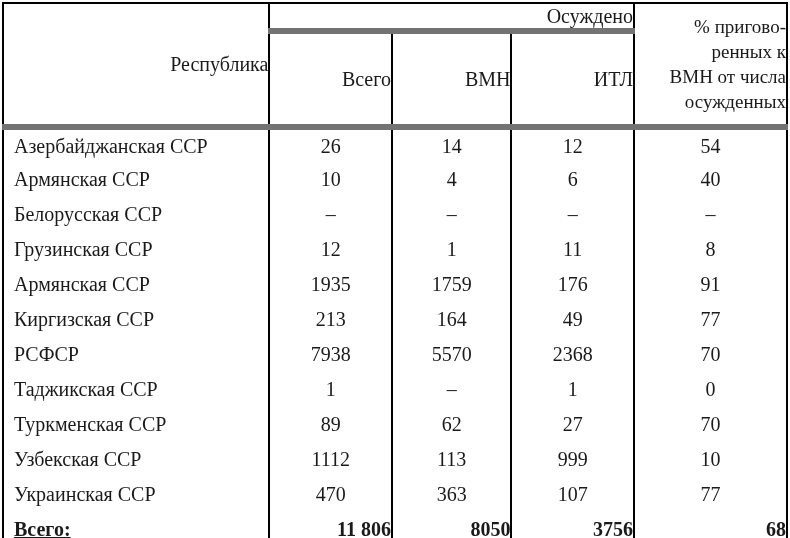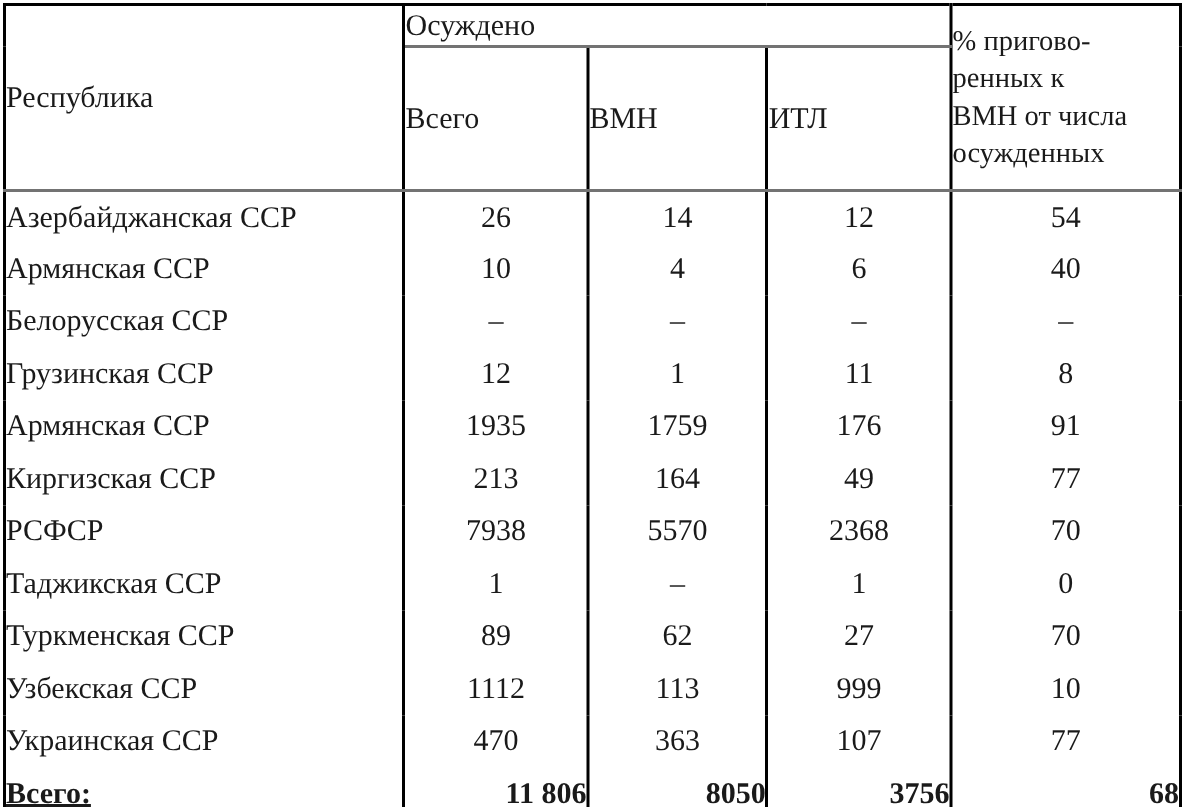--- a/index.html
+++ b/index.html
@@ -31,40 +31,41 @@
   col.c-percent  { width: 151px; }
 
   th, td {
     border-left: 2px solid #000000;
     border-right: 2px solid #000000;
     padding: 0;
     font-weight: normal;
     vertical-align: middle;
   }
   thead th {
-    border-bottom: 2px solid #737373;
-    text-align: left;
+    border-bottom: 6px solid #737373;
+    text-align: right;
     font-size: 20px;
   }
   tr.header-row-1 { height: 28px; }
   tr.header-row-2 { height: 96px; margin-left: 44px; }
   tbody tr { height: 35px; }
 
   th.percent-h {
     white-space: pre-line;
     font-size: 19px;
     line-height: 1.32;
     margin-left: 32px;
   }
   td {
     text-align: center;
     font-size: 20px;
   }
   td.name {
     text-align: left;
+    padding-left: 10px;
   }
   tr.total-row td {
     font-weight: bold;
     text-align: right;
   }
   tr.total-row td.name {
     text-align: left;
     padding-right: 12px;
     text-decoration: underline;
   }

